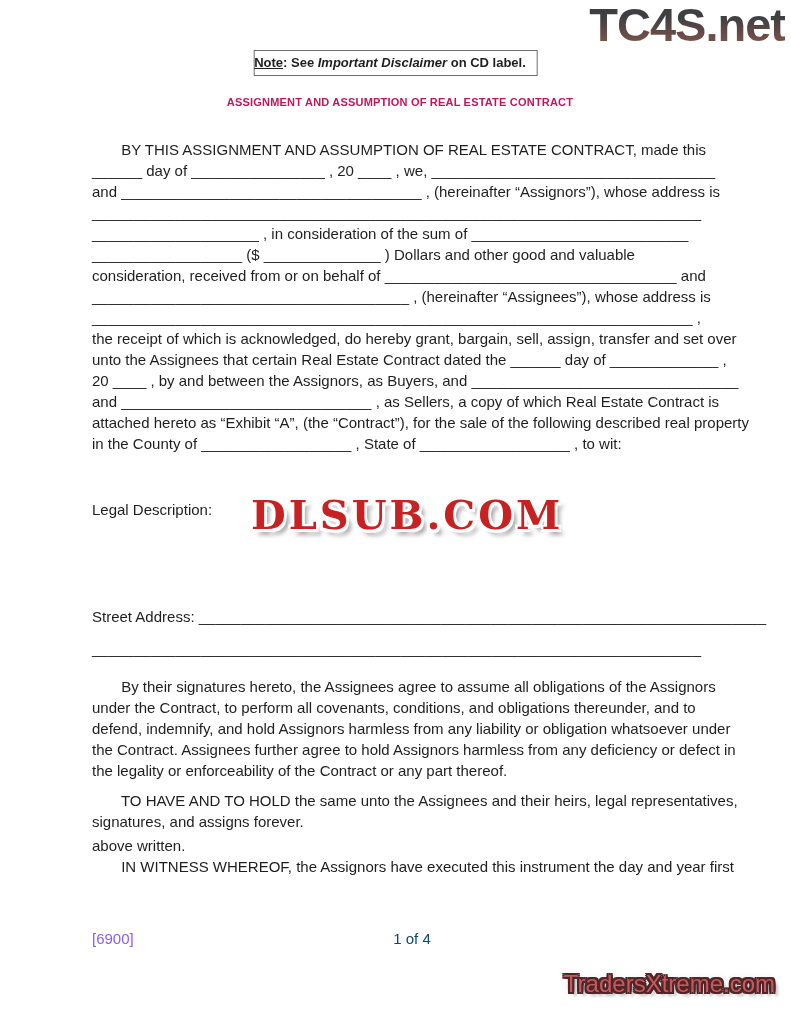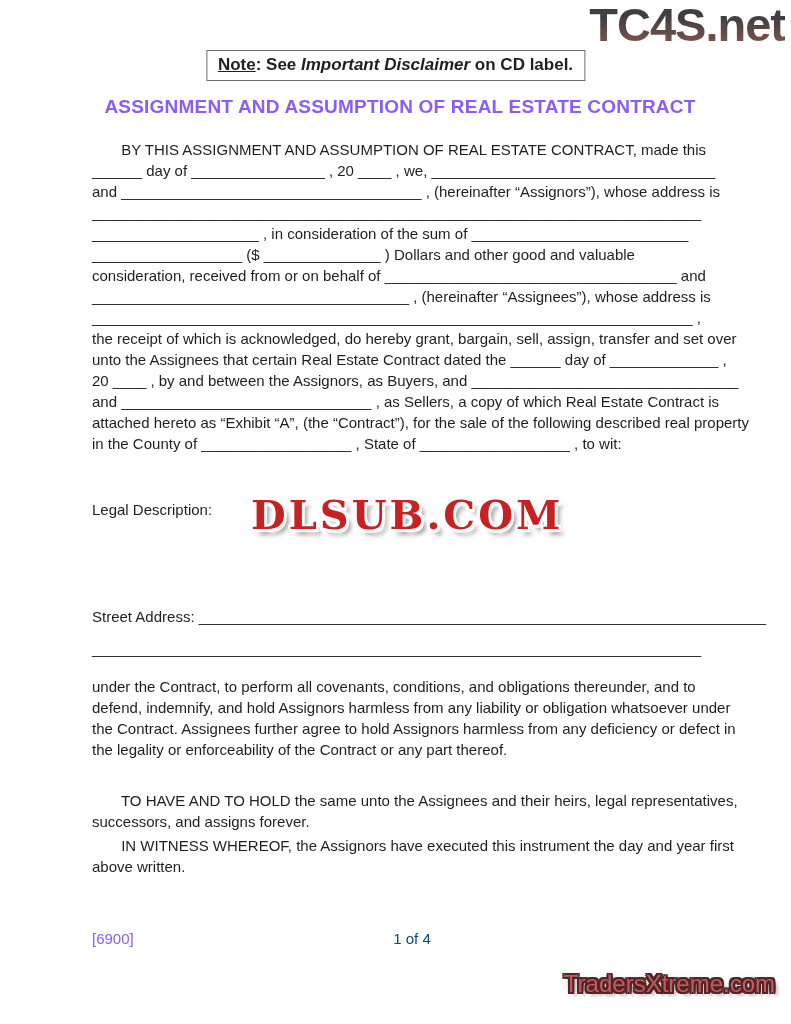--- a/index.html
+++ b/index.html
@@ -19,35 +19,35 @@
     background:linear-gradient(180deg, var(--c1,#3f3f41) 35%, var(--c2,#8a574f) 100%);
     -webkit-background-clip:text; background-clip:text;
     color:transparent;
     line-height:1.05;
   }
 
   
   .note-box {
     position:absolute; top:50px; left:50%; transform:translateX(-50%);
     border:1px solid #6e6e6e;
-    padding:4px 11px 5px 11px;
-    font-size:17px; font-weight:bold;
+    padding:4px 11px 5px 0;
+    font-size:13px; font-weight:bold;
     white-space:nowrap;
     background:#fff;
   }
   .note-label { text-decoration:underline; }
   .note-emphasis { font-style:italic; }
 
   
   .doc-title {
     position:absolute; top:96px; left:92px; width:616px;
     text-align:center;
-    font-size:19px; font-weight:bold;
+    font-size:11px; font-weight:bold;
     letter-spacing:0.2px;
-    color:#8b5cf6;
+    color:#be185d;
   }
 
   
   .textblock { position:absolute; left:92px; width:640px; font-size:15px; }
   .textblock .line { white-space:pre; line-height:21px; }
   .body-block   { top:139px; }
   .legal-desc   { top:474px;margin-top:27px; }
   .street-block { top:601px; }
   .street-block .line { line-height:32px; }
   .para-assume  { top:676px; }
@@ -117,34 +117,35 @@
   <div class="textblock legal-desc">Legal Description:</div>
 
   <div class="dlsub" style="--dlsub: #c82121;">DLSUB.COM</div>
 
   <div class="textblock street-block">
       <div class="line">Street Address: ____________________________________________________________________</div>
       <div class="line">_________________________________________________________________________</div>
     </div>
 
   <div class="textblock para-assume">
+      <div class="line">       By their signatures hereto, the Assignees agree to assume all obligations of the Assignors</div>
       <div class="line">under the Contract, to perform all covenants, conditions, and obligations thereunder, and to</div>
       <div class="line">defend, indemnify, and hold Assignors harmless from any liability or obligation whatsoever under</div>
       <div class="line">the Contract. Assignees further agree to hold Assignors harmless from any deficiency or defect in</div>
       <div class="line">the legality or enforceability of the Contract or any part thereof.</div>
     </div>
 
   <div class="textblock para-have">
       <div class="line">       TO HAVE AND TO HOLD the same unto the Assignees and their heirs, legal representatives,</div>
-      <div class="line">successors, and assigns forever.</div>
+      <div class="line">signatures, and assigns forever.</div>
     </div>
 
   <div class="textblock para-witness">
+      <div class="line">above written.</div>
       <div class="line">       IN WITNESS WHEREOF, the Assignors have executed this instrument the day and year first</div>
-      <div class="line">above written.</div>
     </div>
 
   <div class="footer-row">
     <span class="doc-number">[6900]</span>
     <span class="page-indicator">1 of 4</span>
   </div>
 
   <div class="traders" style="--traders: #c45a5e; --traders-outline: #502527;">TradersXtreme.com</div>
 
 </div>

